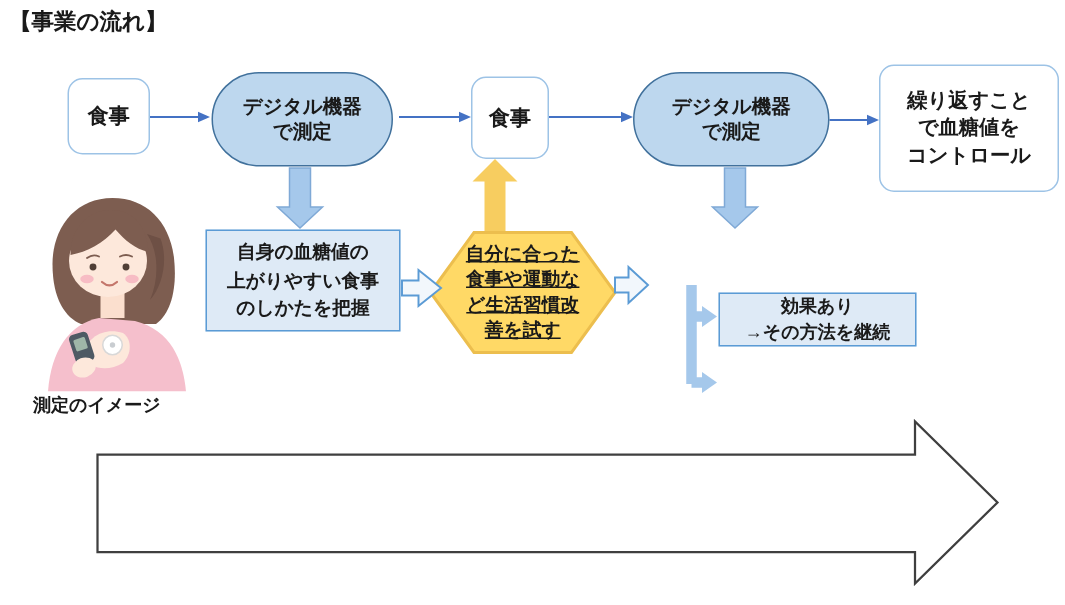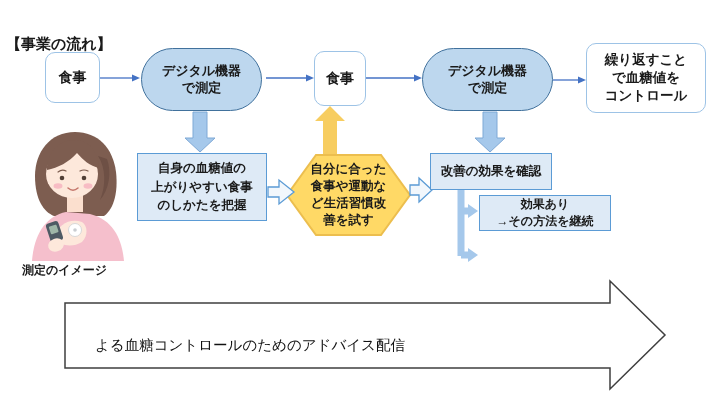--- a/index.html
+++ b/index.html
@@ -4,43 +4,43 @@
 <style>
   html,body{margin:0;padding:0;background:#fff;}
   #canvas{
     position:relative;width:710px;height:403px;background:#ffffff;
     font-family:"Liberation Sans","DejaVu Sans",sans-serif;color:#1a1a1a;overflow:hidden;
   }
   .abs{position:absolute;box-sizing:border-box;}
   .shape{position:absolute;box-sizing:border-box;display:flex;align-items:center;justify-content:center;
          text-align:center;}
   .ml{white-space:pre-line;}
-  #page-title{left:6px;top:5px;font-size:15px;font-weight:700;white-space:nowrap;margin-top:30px;}
+  #page-title{left:6px;top:5px;font-size:15px;font-weight:700;white-space:nowrap;}
 
   
   #meal-box-1{left:45px;top:52px;width:55px;height:51px;background:#fff;border:1.6px solid #9DC3E6;
               border-radius:10px;font-size:14px;font-weight:600;}
   #stadium-1{left:141px;top:48px;width:121px;height:63px;background:#BDD7EE;border:1.6px solid #41719C;
              border-radius:32px;font-size:13px;font-weight:600;line-height:1.3;}
   #meal-box-2{left:314px;top:51px;width:52px;height:55px;background:#fff;border:1.6px solid #9DC3E6;
               border-radius:10px;font-size:14px;font-weight:600;}
   #stadium-2{left:422px;top:48px;width:131px;height:63px;background:#BDD7EE;border:1.6px solid #41719C;
              border-radius:32px;font-size:13px;font-weight:600;line-height:1.3;}
-  #repeat-box{left:586px;top:43px;width:120px;height:70px;background:#fff;border:1.6px solid #9DC3E6;
+  #repeat-box{left:586px;top:43px;width:120px;height:85px;background:#fff;border:1.6px solid #9DC3E6;
               border-radius:10px;font-size:13.5px;font-weight:600;line-height:1.35;}
 
   
   .bluebox{background:#DEEAF6;border:1.4px solid #5B9BD5;font-weight:600;}
   #understand-box{left:137px;top:153px;width:130px;height:68px;font-size:12.5px;line-height:1.5;}
   #check-box{left:430px;top:153px;width:122px;height:37px;font-size:12.5px;}
   #effective-box{left:479px;top:195px;width:132px;height:36px;font-size:12px;line-height:1.4;}
   #noeffect-box{left:479px;top:234px;width:124px;height:37px;font-size:12px;line-height:1.4;}
 
   
-  #hex-label{left:294px;top:159px;width:109px;height:72px;font-size:12.5px;font-weight:600;line-height:1.38;}
+  #hex-label{left:294px;top:159px;width:109px;height:72px;font-size:12.5px;font-weight:600;line-height:1.38;text-decoration:underline;}
 
   
   #illustration{left:18px;top:126px;width:115px;height:135px;}
   #illus-caption{left:22px;top:262px;width:112px;text-align:left;font-size:12px;font-weight:700;}
 
   
   .banner-line{position:absolute;font-size:14.5px;font-weight:500;white-space:nowrap;color:#111;}
   #banner-line-1{left:95px;top:309px;}
   #banner-line-2{left:95px;top:336px;}
 
@@ -105,21 +105,20 @@
 で血糖値を
 コントロール</div>
 
   <div id="understand-box" class="shape bluebox ml">自身の血糖値の
 上がりやすい食事
 のしかたを把握</div>
   <div id="hex-label" class="shape ml">自分に合った
 食事や運動な
 ど生活習慣改
 善を試す</div>
-  <div id="check-box" class="shape bluebox">改善の効果を確認</div>
   <div id="effective-box" class="shape bluebox ml">効果あり
 →その方法を継続</div>
 
   <svg id="illustration" class="abs" viewBox="0 0 115 135">
     <g>
       <path d="M57,6 C32,6 17,26 17,50 C17,74 26,86 36,90 L86,90 C97,82 100,64 98,46 C95,22 80,6 57,6 Z" fill="#7D5D50"></path>
       <rect x="49" y="68" width="16" height="18" fill="#FBDFCE"></rect>
       <ellipse cx="54" cy="48" rx="26" ry="24" fill="#FDE8DB"></ellipse>
       <path d="M29,44 C29,26 41,14 56,14 C72,14 80,26 81,42 C72,40 65,34 59,27 C51,36 40,42 29,44 Z" fill="#7D5D50"></path>
       <path d="M80,30 C88,42 88,60 82,74 C91,64 94,46 89,33 Z" fill="#6E5045"></path>
@@ -135,15 +134,14 @@
       <circle cx="57" cy="104" r="1.8" fill="#C9CDD1"></circle>
       <g transform="rotate(-18 36 106)">
         <rect x="30" y="96" width="13" height="20" rx="3" fill="#4E5A64"></rect>
         <rect x="32.5" y="99.5" width="8" height="8" rx="1" fill="#9FB6A8"></rect>
       </g>
       <ellipse cx="38" cy="119" rx="8" ry="6.5" fill="#FDE8DB" transform="rotate(-20 38 119)"></ellipse>
     </g>
   </svg>
   <div id="illus-caption" class="abs">測定のイメージ</div>
 
-  <div id="banner-line-2" class="banner-line">よる血糖コントロールのためのアドバイス配信</div>
 
 </div>
 
 </body></html>

